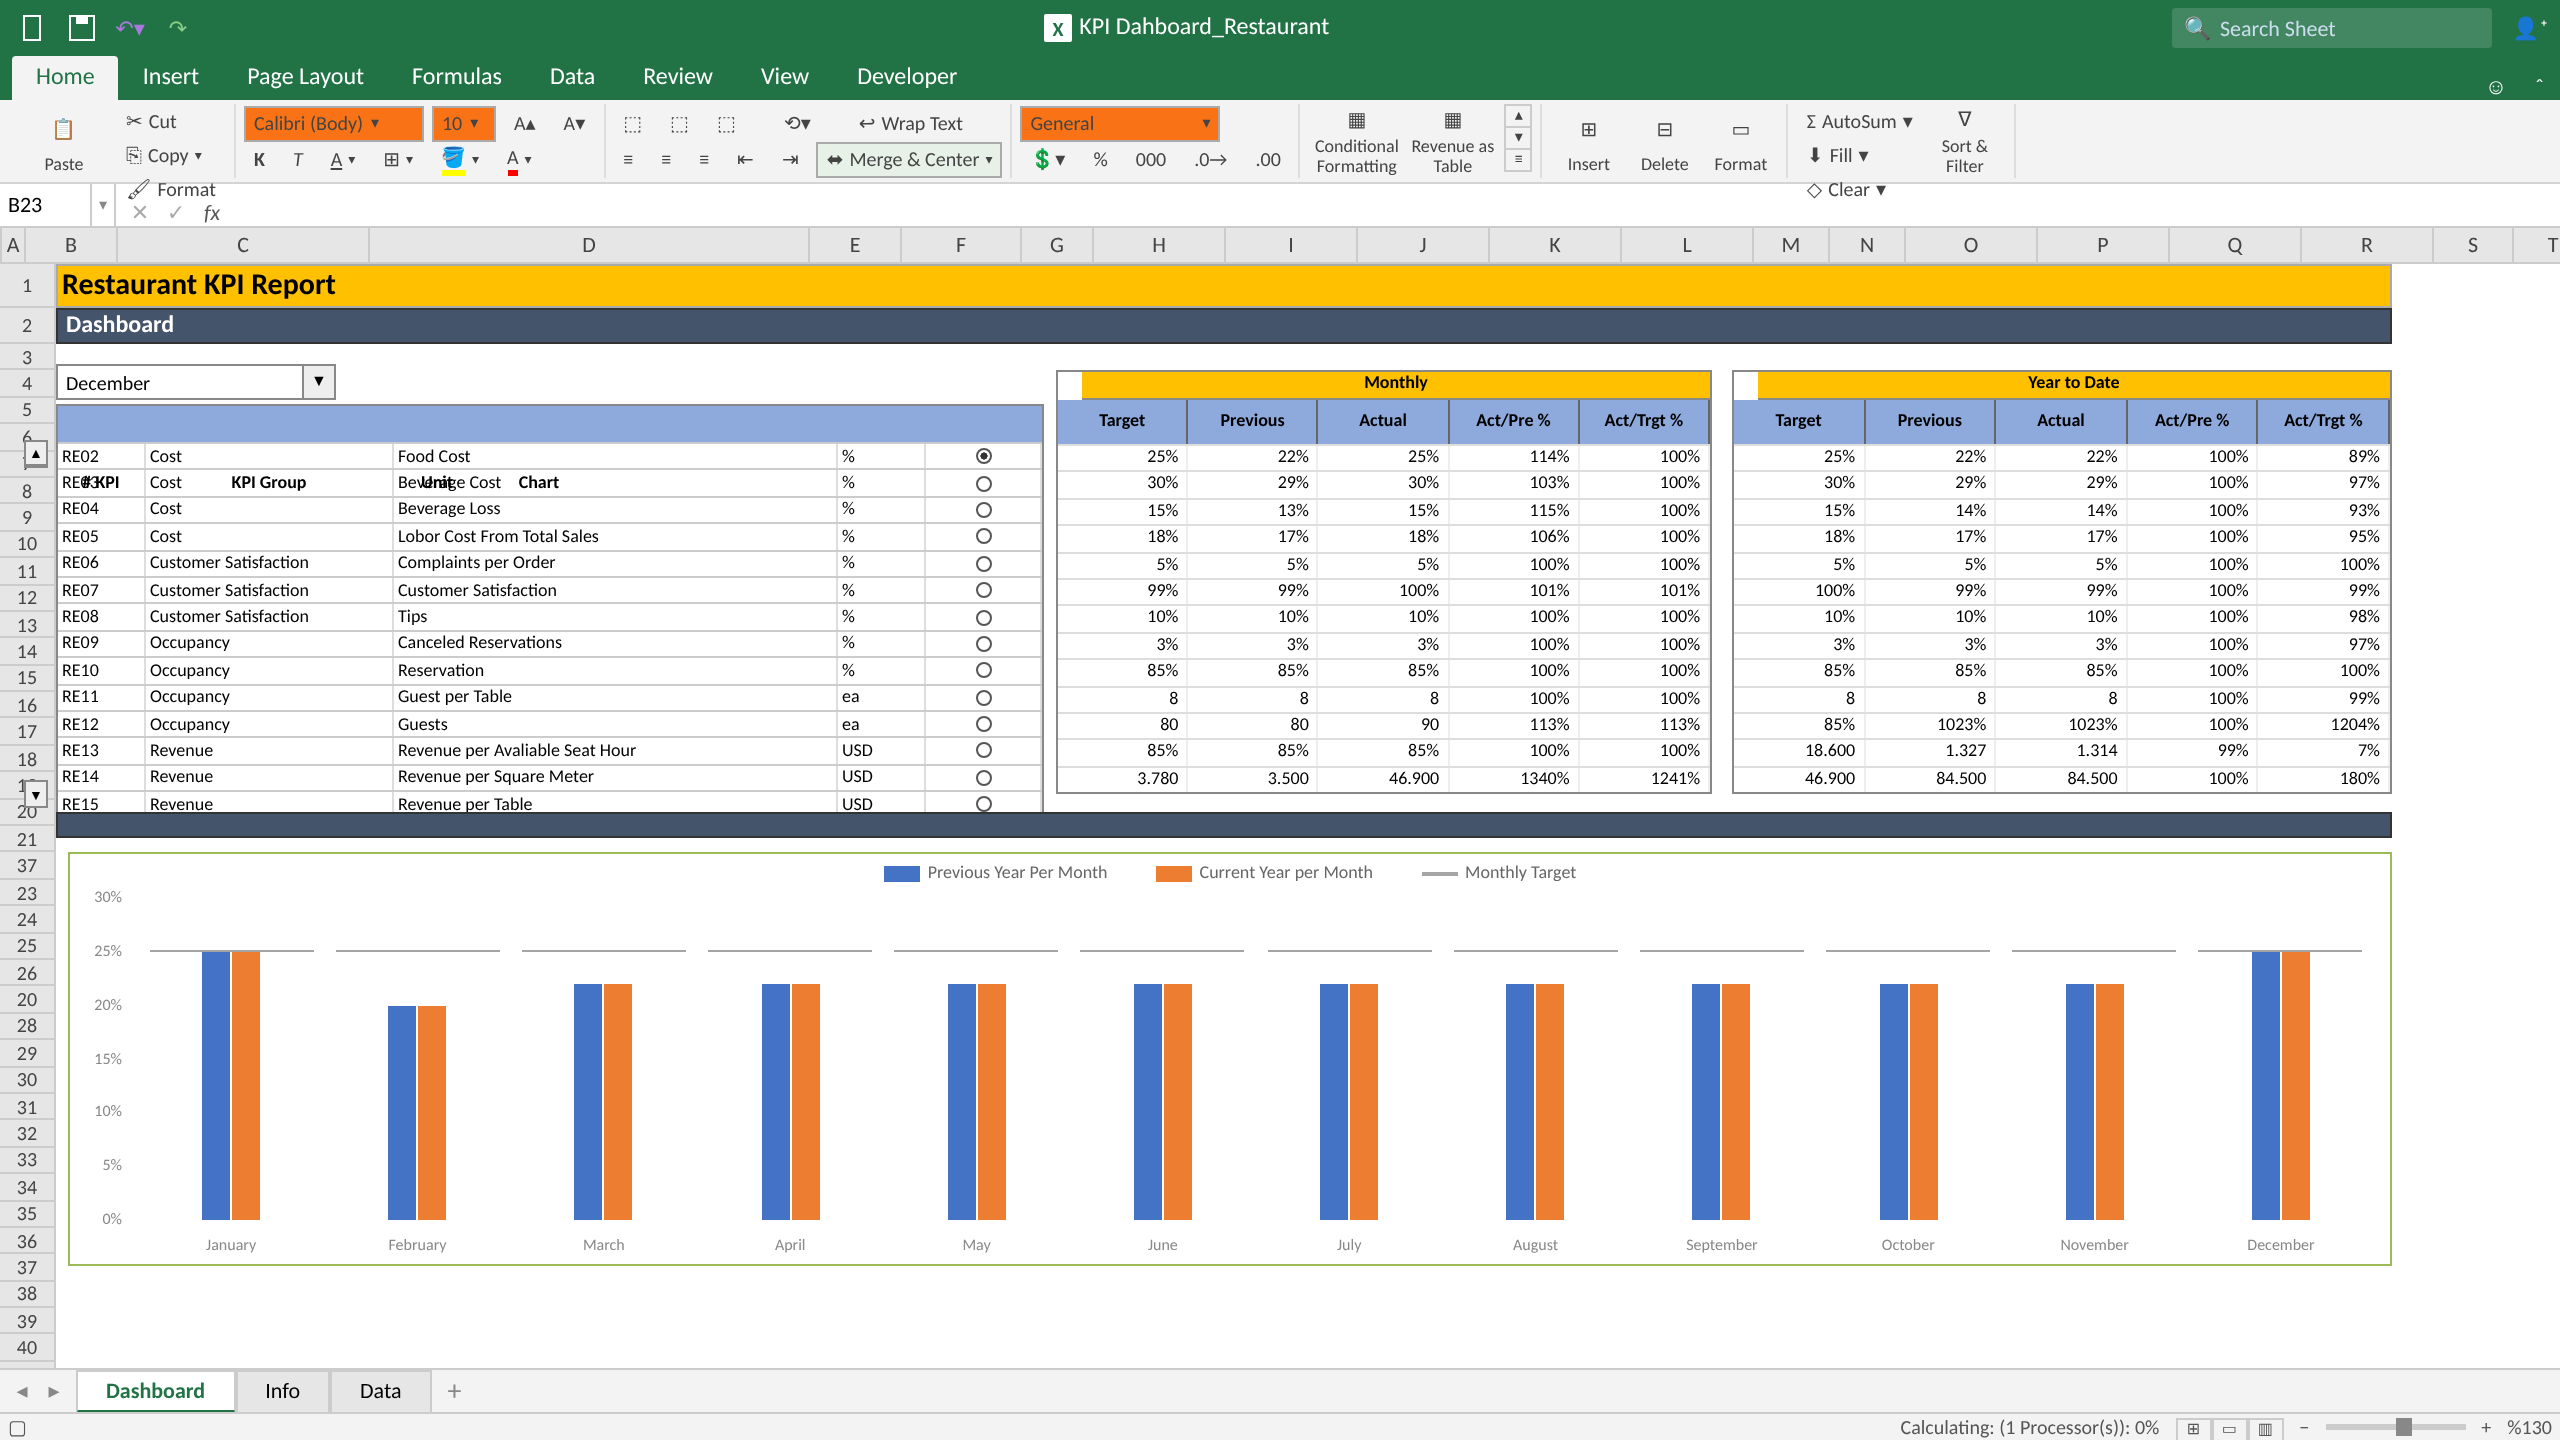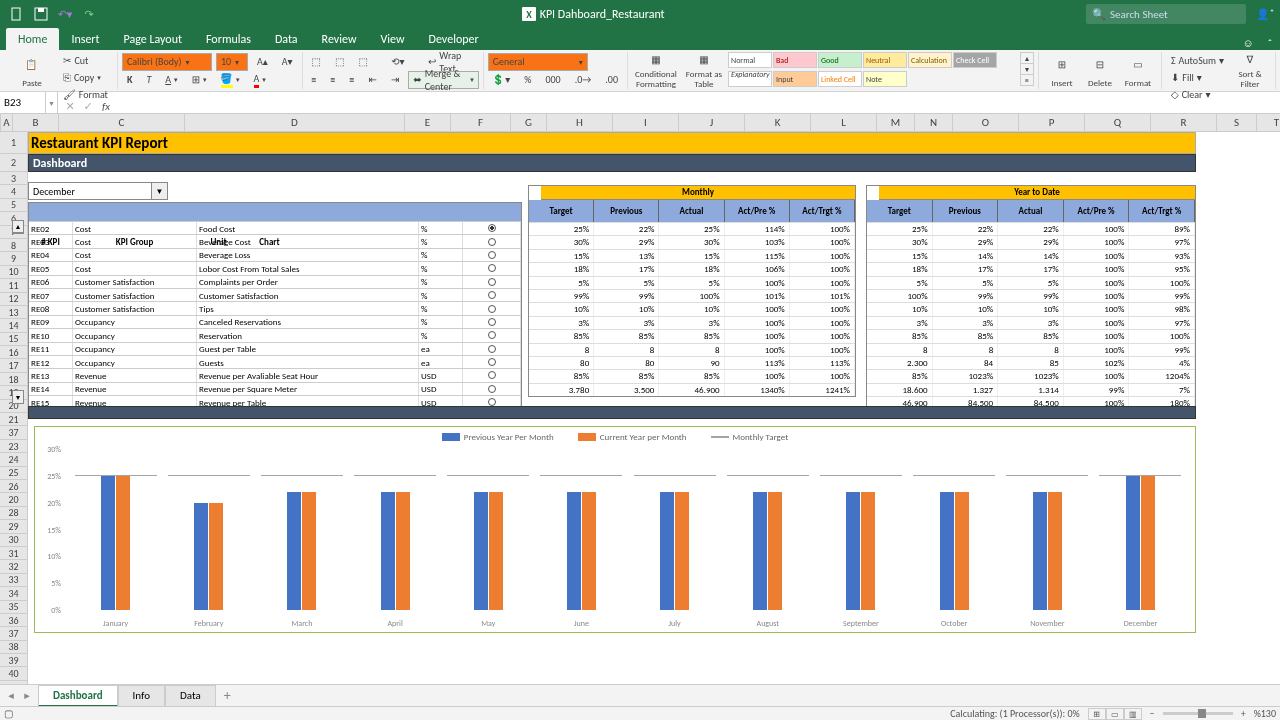--- a/index.html
+++ b/index.html
@@ -285,33 +285,21 @@
       <span class="rbtn">.00</span>
     </div>
   </div>
   <div class="rgrp" style="flex-direction:row;">
     <div class="rbig">
         <span class="glyph">▦</span>
         <span class="lbl">Conditional Formatting</span>
       </div>
     <div class="rbig">
         <span class="glyph">▦</span>
-        <span class="lbl">Format as Table</span>
-      </div>
-    <div class="styles-gal" id="styles-gal">
-        <div class="cell sg-normal">Normal</div>
-        <div class="cell sg-bad">Bad</div>
-        <div class="cell sg-good">Good</div>
-        <div class="cell sg-neutral">Neutral</div>
-        <div class="cell sg-calc">Calculation</div>
-        <div class="cell sg-check">Check Cell</div>
-        <div class="cell sg-exp">Explanatory ...</div>
-        <div class="cell sg-input">Input</div>
-        <div class="cell sg-link">Linked Cell</div>
-        <div class="cell sg-note">Note</div>
+        <span class="lbl">Revenue as Table</span>
       </div>
     <div class="nav-more">
         <span>▴</span>
         <span>▾</span>
         <span>≡</span>
       </div>
   </div>
   <div class="rgrp" style="flex-direction:row;">
     <div class="rbig" style="width:38px;">
         <span class="glyph">⊞</span>
@@ -752,27 +740,20 @@
                 <div>100%</div>
               </div>
               <div class="rw">
                 <div>8</div>
                 <div>8</div>
                 <div>8</div>
                 <div>100%</div>
                 <div>99%</div>
               </div>
               <div class="rw">
-                <div>2.300</div>
-                <div>84</div>
-                <div>85</div>
-                <div>102%</div>
-                <div>4%</div>
-              </div>
-              <div class="rw">
                 <div>85%</div>
                 <div>1023%</div>
                 <div>1023%</div>
                 <div>100%</div>
                 <div>1204%</div>
               </div>
               <div class="rw">
                 <div>18.600</div>
                 <div>1.327</div>
                 <div>1.314</div>

